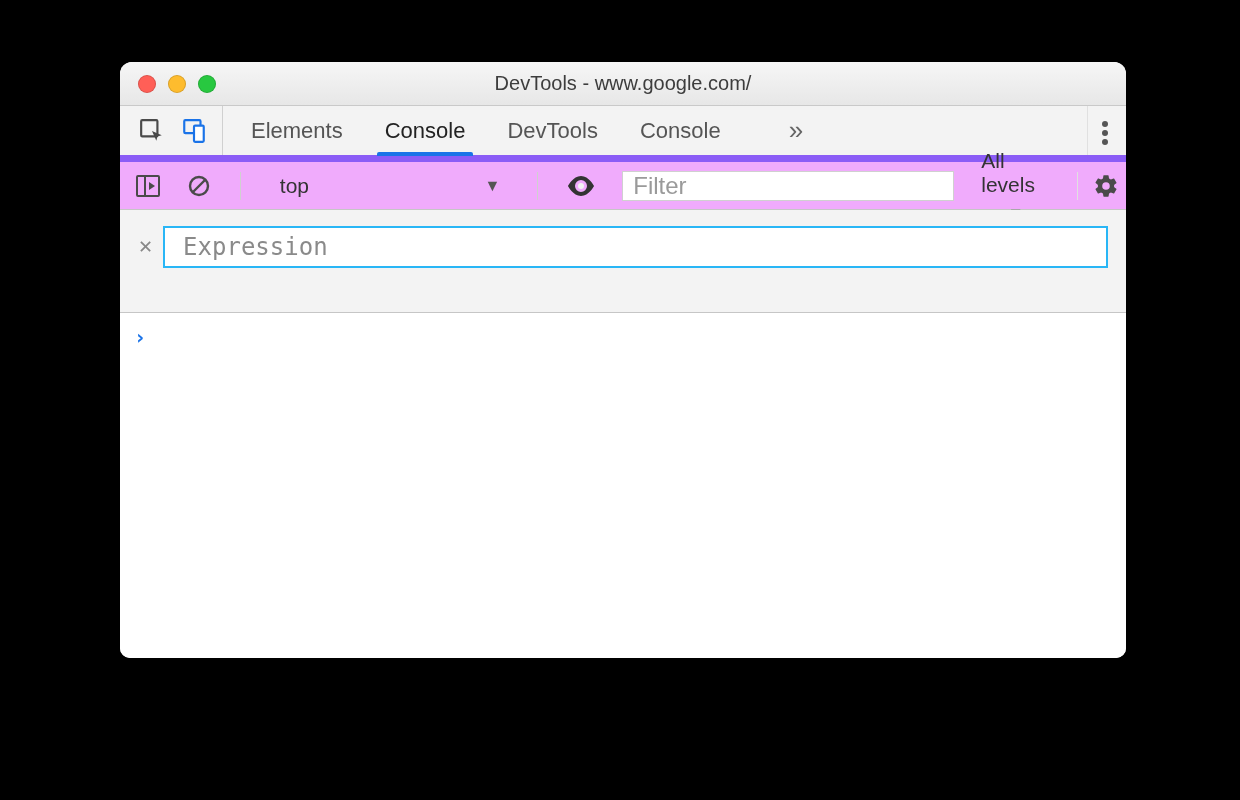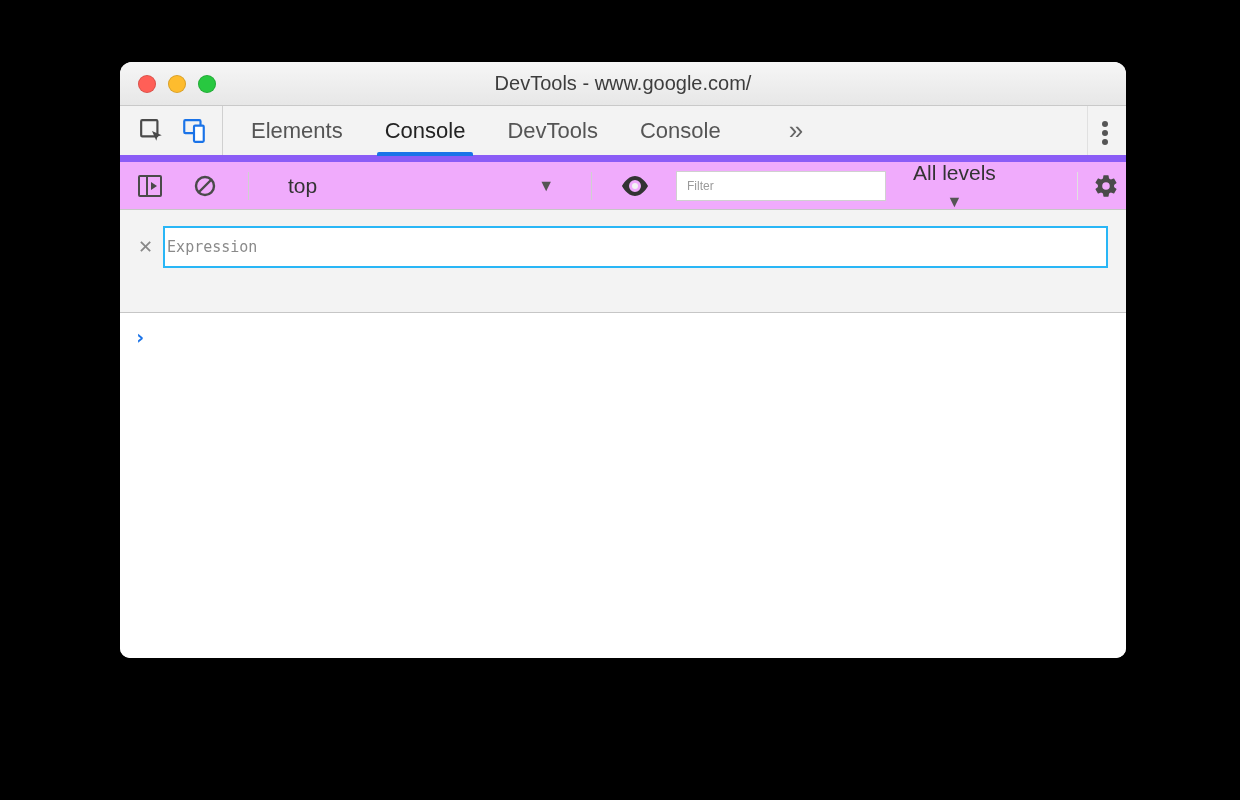--- a/index.html
+++ b/index.html
@@ -121,21 +121,21 @@
     background: transparent;
     justify-content: space-between;
   }
   .context .chev { color:#555; font-size: 16px; }
   .eye { color:#333; }
   .filterinput {
     flex: 0 0 210px;
     height: 30px;
     border: 1px solid #d0d0d0;
     background: #fff;
-    font-size: 12px;
+    font-size: 24px;
     padding: 2px 10px;
     color:#333;
     outline: none;
   }
   .filterinput::placeholder { color:#9a9a9a; }
   .levels {
     display: flex; align-items: center; gap: 8px;
     font-size: 21px; color:#333;flex-direction:column;
   }
   .levels .chev { font-size: 16px; color:#555; }
@@ -153,22 +153,22 @@
     padding: 16px 18px 44px 18px;
     display: flex; align-items: center; gap: 10px;
   }
   .closex { color:#888; font-size: 18px; }
   .exprinput {
     flex: 1;
     height: 42px;
     border: 2px solid #29b6f6;
     background: #fff;
     font-family: Menlo, Consolas, monospace;
-    font-size: 15px;
-    padding: 4px 2px;
+    font-size: 24px;
+    padding: 4px 18px;
     color:#333;
     outline: none;
   }
   .exprinput::placeholder { color:#8a8a8a; }
 
   
   .consolebody {
     flex: 1;
     background: #fff;
     padding: 12px 14px;

